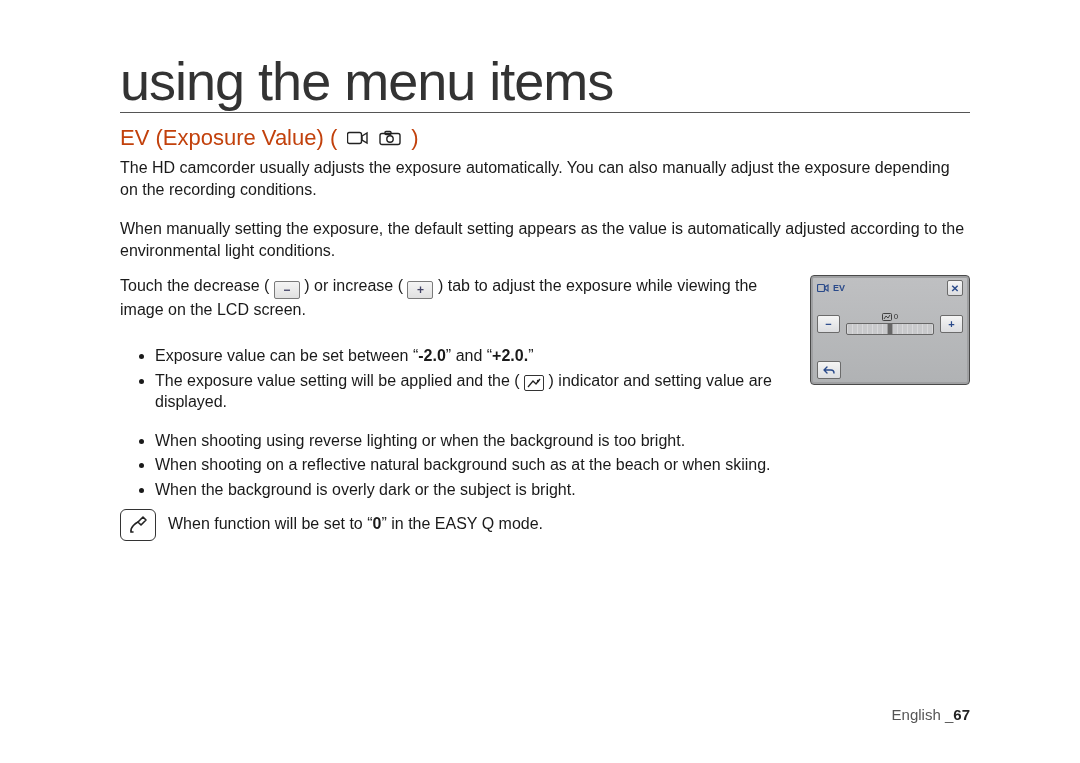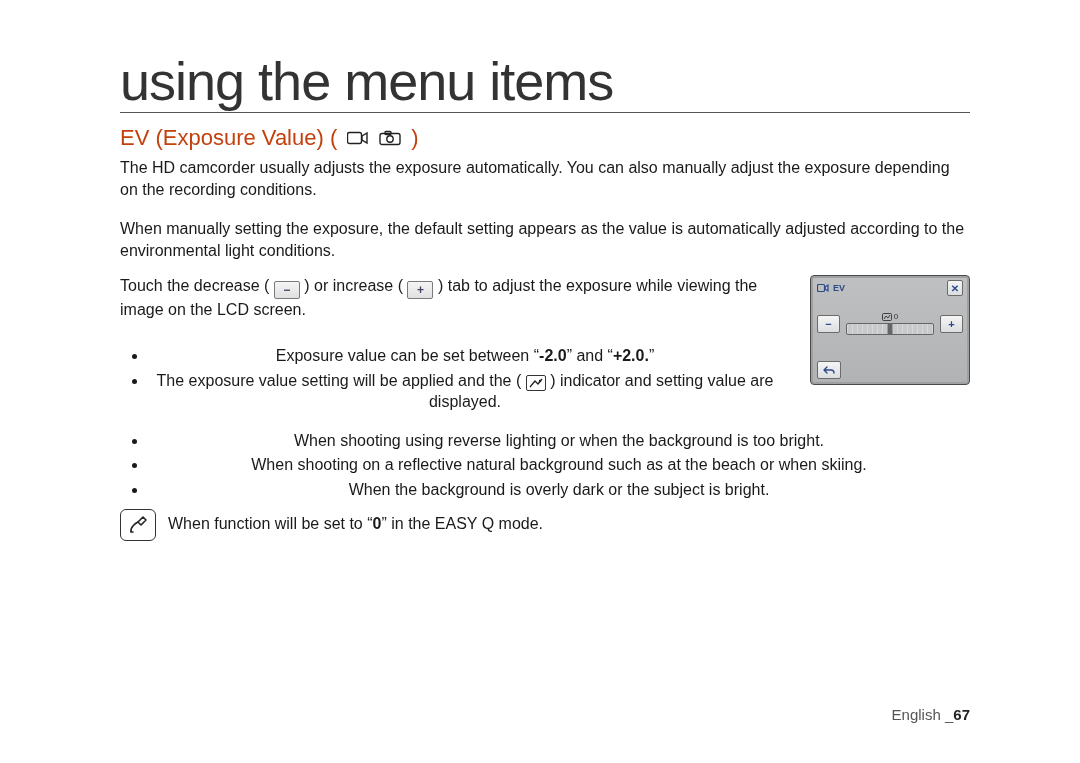--- a/index.html
+++ b/index.html
@@ -59,23 +59,22 @@
     display: flex;
     gap: 28px;
     align-items: flex-start;
     margin-bottom: 14px;
   }
   .left-col {
     flex: 1;
   }
   ul.bullets {
     list-style: disc;
-    margin: 0 0 0 28px;
+    margin: 0 0 0 35px;
     padding: 0;
-    text-align: center;
   }
   ul.bullets li {
     font-size: 16px;
     line-height: 1.35;
     margin-bottom: 3px;
   }
   .inline-btn {
     display: inline-flex;
     width: 24px;
     height: 16px;

